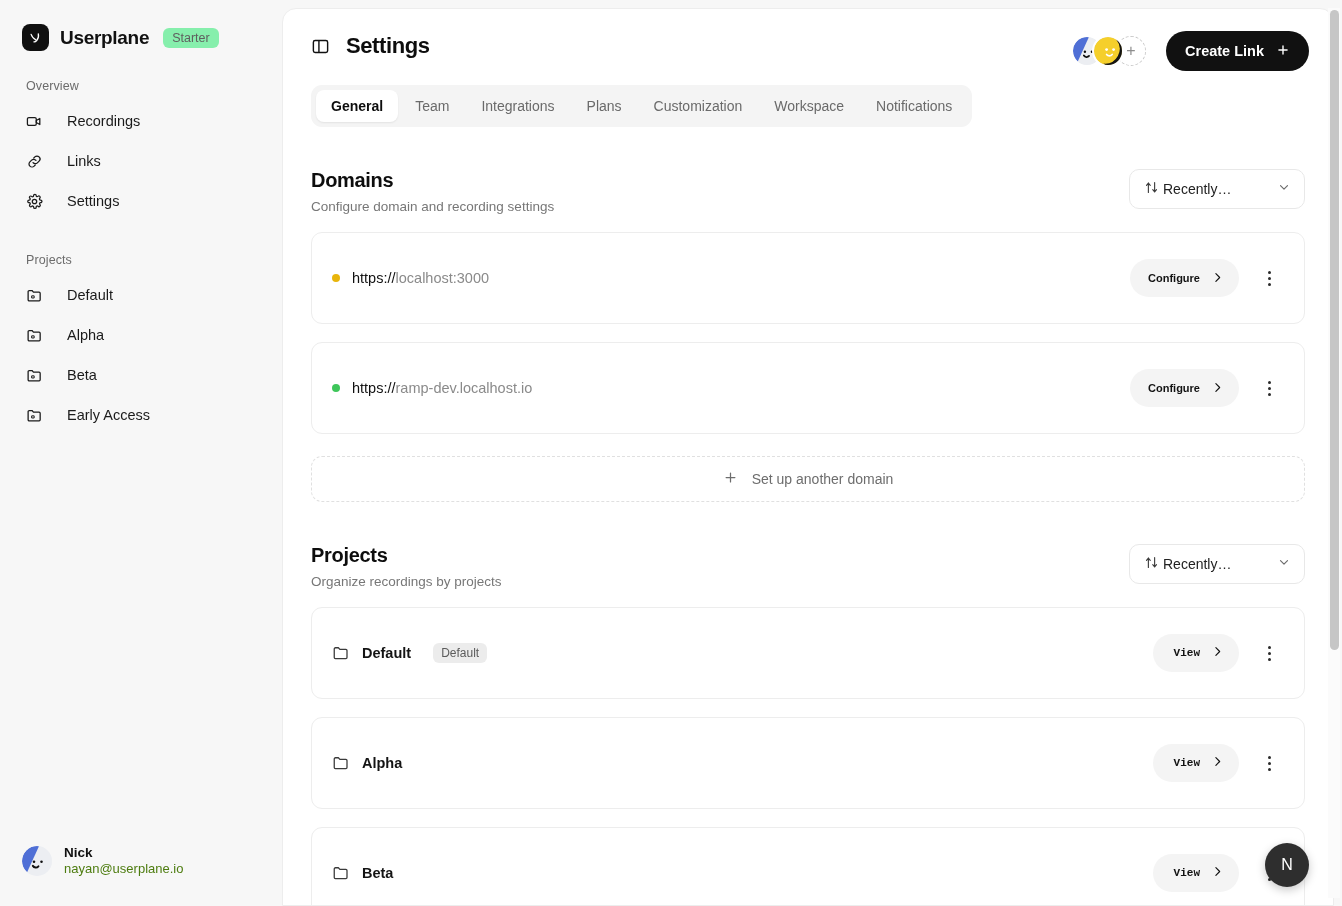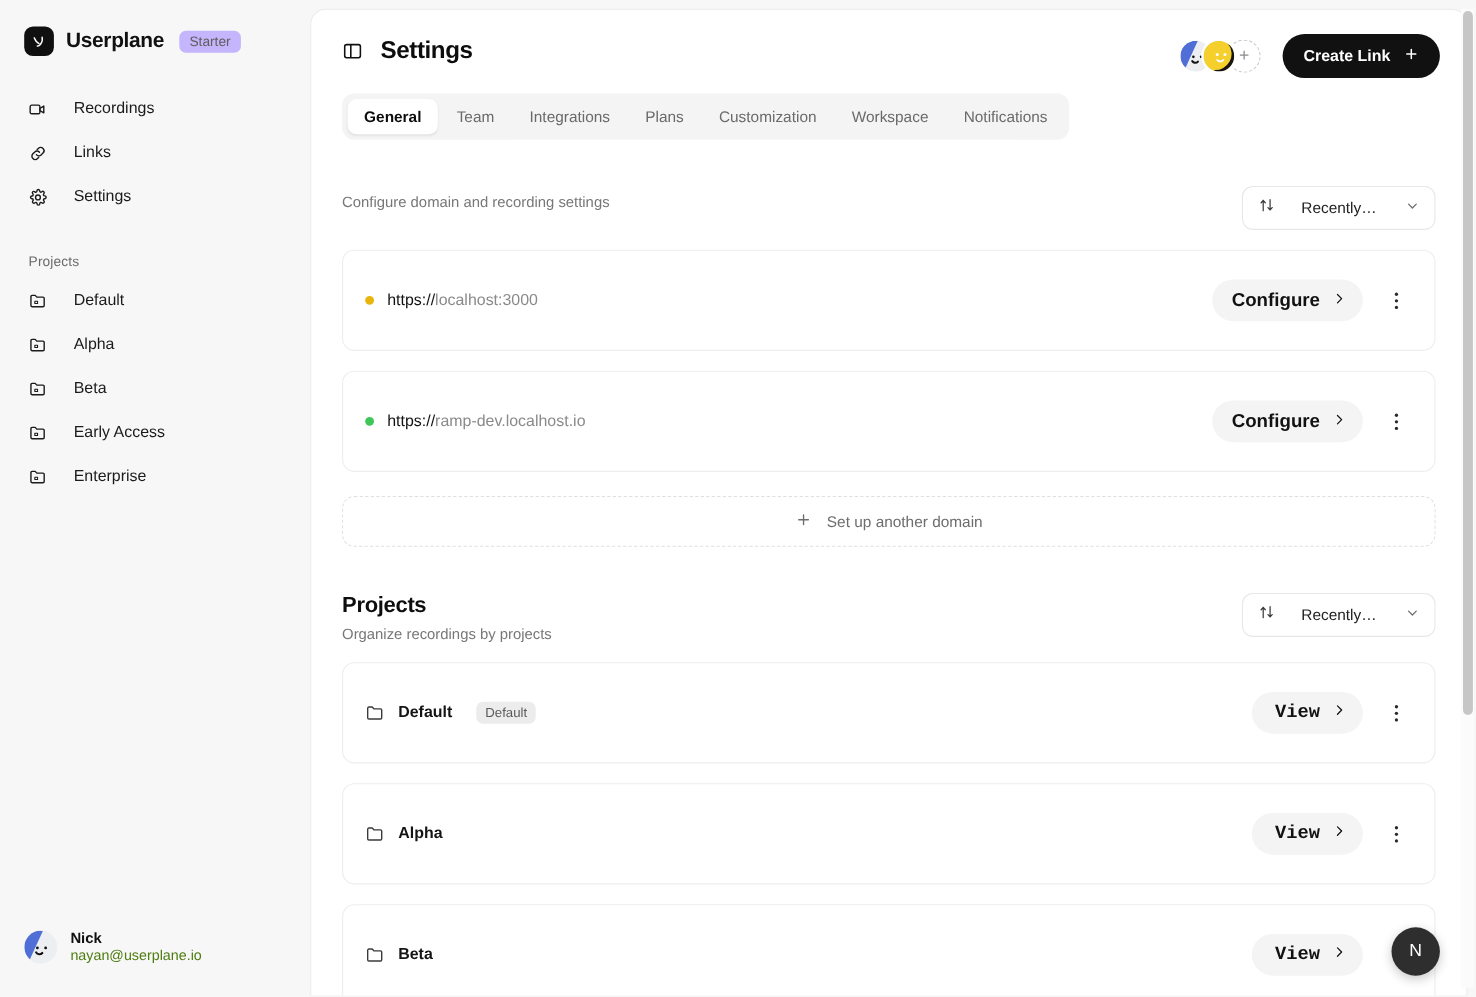--- a/index.html
+++ b/index.html
@@ -20,21 +20,21 @@
     flex: 0 0 282px;
     position: relative;
   }
   .brand { display: flex; align-items: center; gap: 11px; padding: 24px 0 0 22px; }
   .brand-logo {
     width: 27px; height: 27px; border-radius: 8px; background: #101010;
     display: flex; align-items: center; justify-content: center; flex: 0 0 27px;
   }
   .brand-name { font-size: 19px; font-weight: 700; color: #111; letter-spacing: -0.3px; }
   .brand-plan {
-    font-size: 12.5px; color: #5f5f5f; background: #c4b5fd;
+    font-size: 12.5px; color: #5f5f5f; background: #86efac;
     padding: 3px 9px; border-radius: 6px; margin-left: 3px;
   }
 
   .nav-group { margin-top: 28px; }
   .nav-label {
     font-size: 12.5px; color: #6c6c6c; padding: 0 0 8px 26px; letter-spacing: 0.1px;
   }
   .nav-item {
     display: flex; align-items: center; gap: 24px;
     height: 40px; padding: 0 14px 0 26px; cursor: pointer;
@@ -114,21 +114,21 @@
 
   
   .section { margin: 0 28px; }
   .section-head {
     display: flex; align-items: flex-start; justify-content: space-between;
     padding-top: 42px;
   }
   .section-title { font-size: 20px; font-weight: 700; color: #0d0d0d; letter-spacing: -0.3px; }
   .section-sub { font-size: 13.5px; color: #777; margin-top: 7px; }
   .sort-select {
-    display: flex; align-items: center; gap: 24px;
+    display: flex; align-items: center; gap: 4px;
     height: 40px; padding: 0 13px 0 14px;
     border: 1px solid #e8e8e8; border-radius: 10px;
     background: #fff; cursor: pointer; min-width: 176px;
   }
   .sort-value { font-size: 14px; color: #222; flex: 1; }
 
   .card {
     border: 1px solid #ededed; border-radius: 11px;
     background: #fff; height: 92px;
     display: flex; align-items: center;
@@ -142,21 +142,21 @@
   .folder-icon { width: 18px; height: 18px; flex: 0 0 18px; }
   .proj-name { font-size: 14.5px; font-weight: 600; color: #141414; }
   .badge {
     font-size: 12px; color: #5b5b5b; background: #ececec;
     padding: 3px 8px; border-radius: 6px; margin-left: 10px;
   }
   .action-btn {
     background: #f4f4f4; border: none; border-radius: 19px;
     height: 38px; padding: 0 15px 0 18px;
     display: flex; align-items: center; gap: 11px;
-    font-size: 17px; font-weight: 600; color: #121212; cursor: pointer;
+    font-size: 11px; font-weight: 600; color: #121212; cursor: pointer;
     font-family: "Liberation Sans", sans-serif;
   }
   .action-btn.view { padding: 0 15px 0 21px; font-family: Liberation Mono, monospace; }
   .kebab {
     width: 32px; height: 32px; margin-left: 14px;
     display: flex; flex-direction: column; align-items: center; justify-content: center;
     gap: 3px; cursor: pointer; border-radius: 8px;
   }
   .kebab span { width: 3px; height: 3px; border-radius: 50%; background: #2a2a2a; display:block; }
 
@@ -201,20 +201,21 @@
       <div class="brand-logo">
         <svg width="15" height="15" viewBox="0 0 24 24" fill="none">
           <path d="M5 7c1.6 4.2 3.6 7 7 8.4M16.5 6.2c.8 3.4-.4 8-2.6 10.6-1.3 1.5-3 2.3-4.4 2.1" stroke="#fff" stroke-width="2.1" stroke-linecap="round" stroke-linejoin="round"></path>
         </svg>
       </div>
       <span class="brand-name">Userplane</span>
       <span class="brand-plan">Starter</span>
     </div>
 
     <div class="nav-group">
+      <div class="nav-label">Overview</div>
 
       <div class="nav-item">
         <span class="nav-icon">
           <svg width="17" height="17" viewBox="0 0 24 24" fill="none" stroke="#1b1b1b" stroke-width="1.8" stroke-linecap="round" stroke-linejoin="round">
             <rect x="2" y="6.5" width="12.5" height="11" rx="2"></rect>
               <path d="M14.5 10.5l5-2.8v8.6l-5-2.8z"></path>
           </svg>
         </span>
         <span>Recordings</span>
       </div>
@@ -276,29 +277,20 @@
       <div class="nav-item">
         <span class="nav-icon">
           <svg width="17" height="17" viewBox="0 0 24 24" fill="none" stroke="#1b1b1b" stroke-width="1.8" stroke-linejoin="round">
               <path d="M3 6.5a1.5 1.5 0 011.5-1.5h4l2 2.2h8a1.5 1.5 0 011.5 1.5v9.3a1.5 1.5 0 01-1.5 1.5h-14A1.5 1.5 0 013 18z"></path>
               <path d="M8 12.5h3.5v3H8z" stroke-width="1.4"></path>
             </svg>
         </span>
         <span>Early Access</span>
       </div>
 
-      <div class="nav-item">
-        <span class="nav-icon">
-          <svg width="17" height="17" viewBox="0 0 24 24" fill="none" stroke="#1b1b1b" stroke-width="1.8" stroke-linejoin="round">
-              <path d="M3 6.5a1.5 1.5 0 011.5-1.5h4l2 2.2h8a1.5 1.5 0 011.5 1.5v9.3a1.5 1.5 0 01-1.5 1.5h-14A1.5 1.5 0 013 18z"></path>
-              <path d="M8 12.5h3.5v3H8z" stroke-width="1.4"></path>
-            </svg>
-        </span>
-        <span>Enterprise</span>
-      </div>
     </div>
 
     <div class="user-card">
       <div class="user-avatar">
         <svg width="30" height="30" viewBox="0 0 40 40">
           <circle cx="20" cy="20" r="20" fill="#eceef2"></circle>
           <path d="M20 0A20 20 0 000 20c0 6 2.6 11.3 6.8 15L22.6.4A20 20 0 0020 0z" fill="#4f6fd6"></path>
           <circle cx="16" cy="21" r="1.7" fill="#101010"></circle>
           <circle cx="26" cy="21" r="1.7" fill="#101010"></circle>
           <path d="M14.5 26.5c1.6 2.6 5.3 3 7.4.6" stroke="#101010" stroke-width="2.6" fill="none" stroke-linecap="round"></path>
@@ -367,20 +359,21 @@
           <div class="tab">Plans</div>
           <div class="tab">Customization</div>
           <div class="tab">Workspace</div>
           <div class="tab">Notifications</div>
         </div>
 
         
         <section class="section">
           <div class="section-head">
             <div>
+              <div class="section-title">Domains</div>
               <div class="section-sub">Configure domain and recording settings</div>
             </div>
             <div class="sort-select">
               <span>
                 <svg width="15" height="15" viewBox="0 0 24 24" fill="none" stroke="#3b3b3b" stroke-width="1.8" stroke-linecap="round" stroke-linejoin="round">
                   <path d="M7 20V5M7 5L4 8.5M7 5l3 3.5M17 4v15m0 0l3-3.5M17 19l-3-3.5"></path>
                 </svg>
               </span>
               <span class="sort-value">Recently…</span>
               <span>

